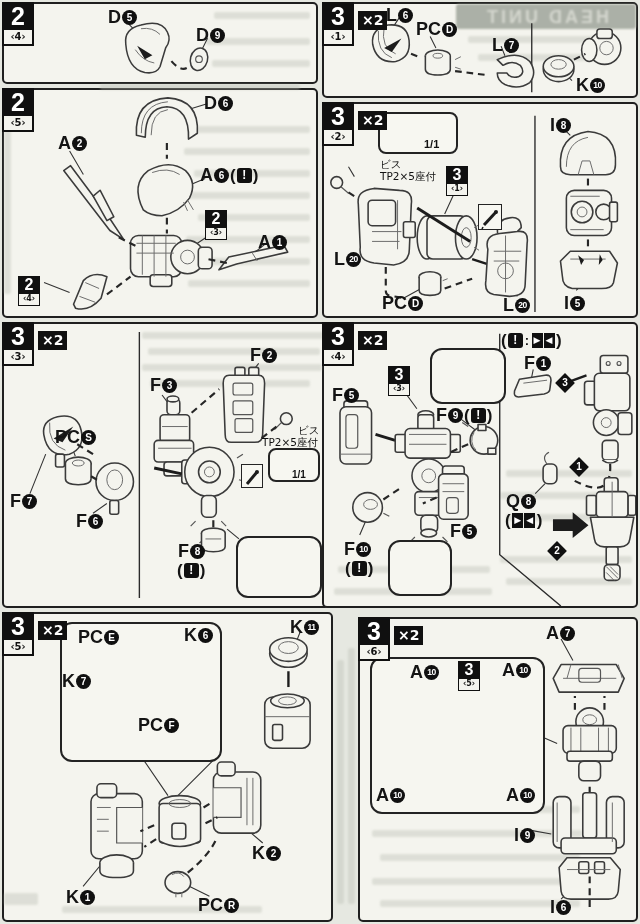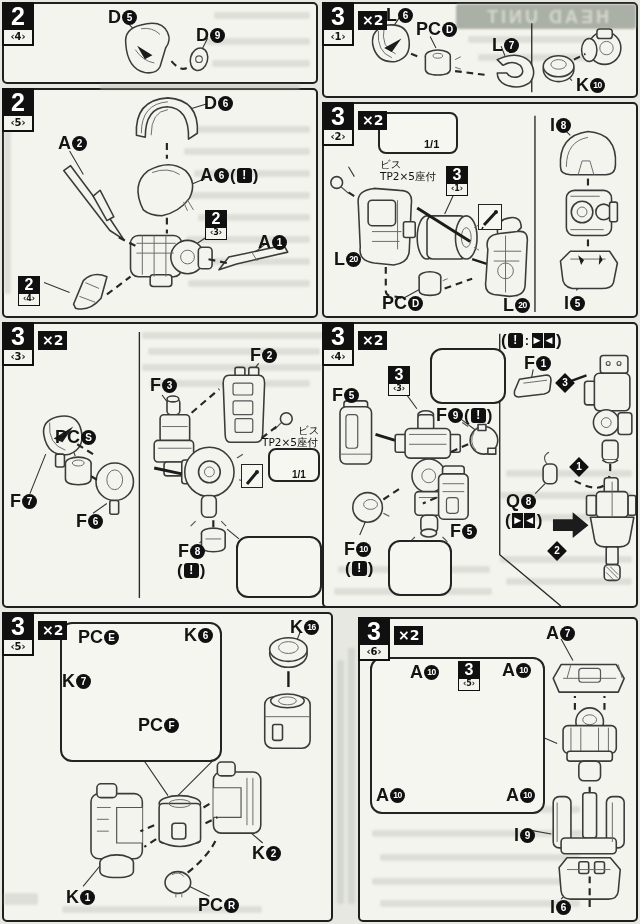--- a/index.html
+++ b/index.html
@@ -672,21 +672,21 @@
     <div class="pl" style="left:58px;top:58px">
         <span>K</span>
         <span class="c">7</span>
       </div>
     <div class="pl" style="left:134px;top:102px">
         <span>PC</span>
         <span class="c">F</span>
       </div>
     <div class="pl two" style="left:286px;top:4px">
         <span>K</span>
-        <span class="c">16</span>
+        <span class="c">11</span>
       </div>
     <div class="pl" style="left:248px;top:230px">
         <span>K</span>
         <span class="c">2</span>
       </div>
     <div class="pl" style="left:62px;top:274px">
         <span>K</span>
         <span class="c">1</span>
       </div>
     <div class="pl" style="left:194px;top:282px">

